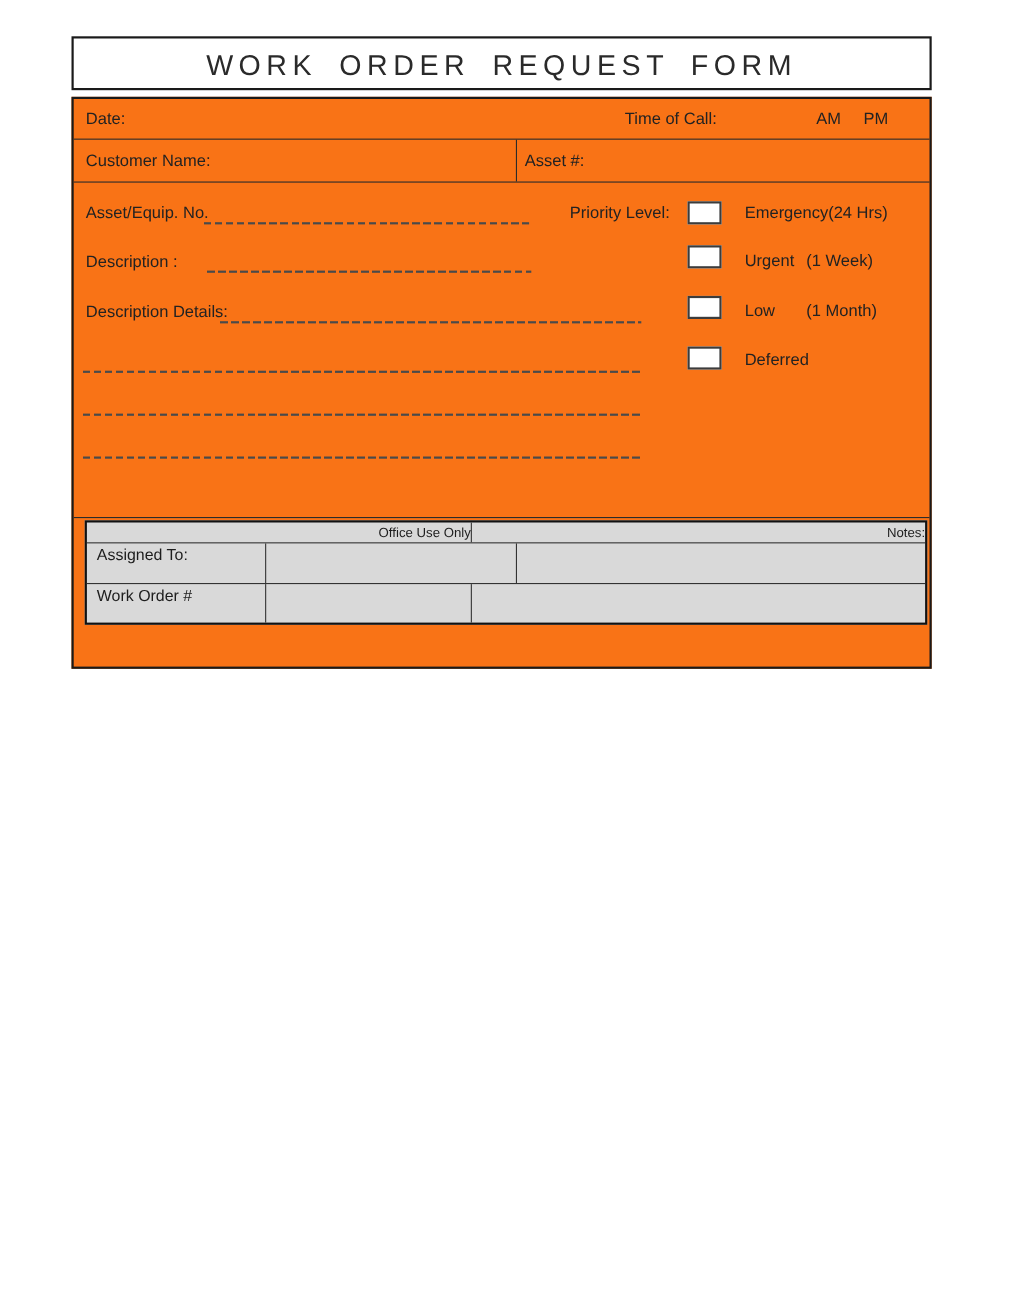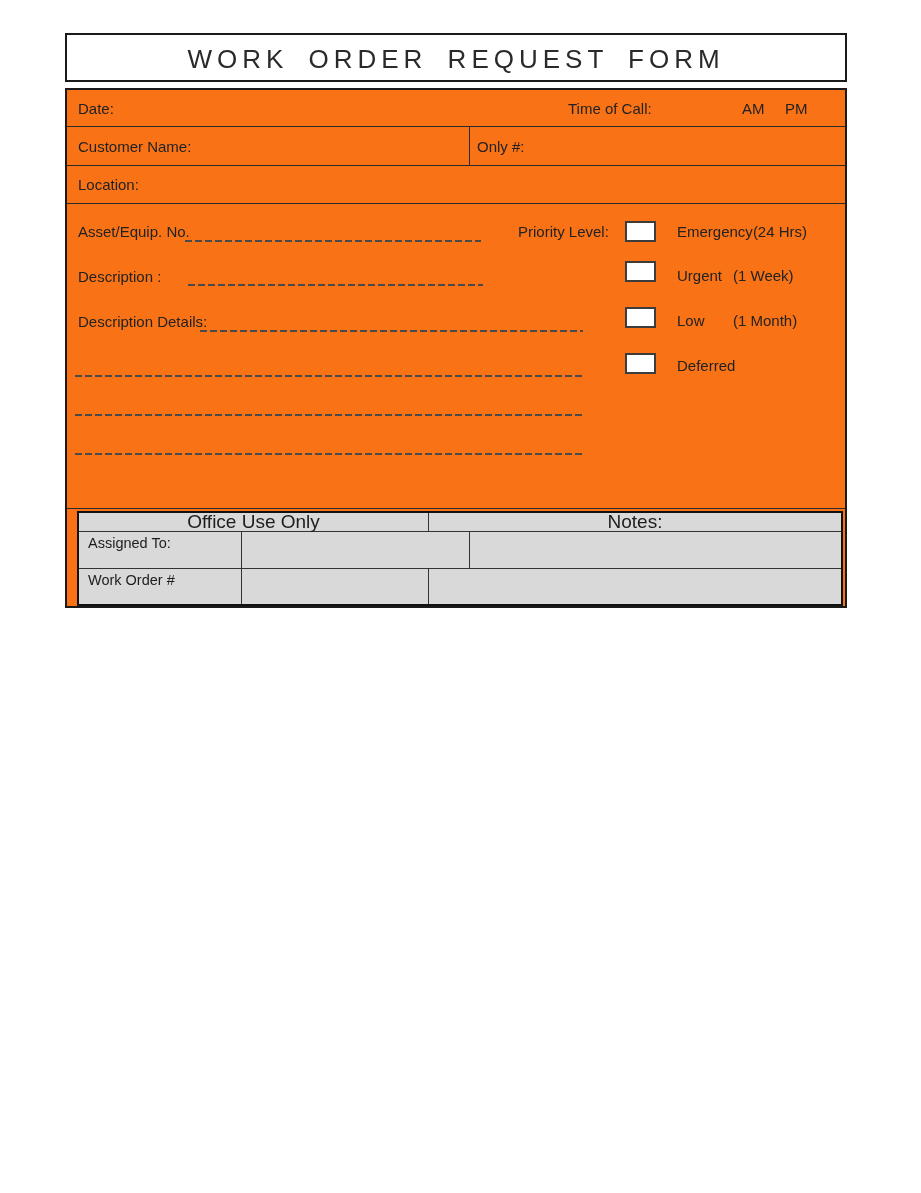--- a/index.html
+++ b/index.html
@@ -93,22 +93,22 @@
   .office-table {
     margin: 2px 2px 0 10px;
     height: 95px;
     border: 2px solid #111111;
     background: #d9d9d9;
     display: flex;
     flex-direction: column;
   }
   .ot-header { height: 19px; display: flex; border-bottom: 1px solid #333; }
   .ot-header-cell {
-    font-size: 19px;
-    text-align: center;
+    font-size: 12px;
+    text-align: right;
     line-height: 18px;
     color: #1d1d1d;
   }
   .ot-header-office { width: 350px; border-right: 1px solid #333; }
   .ot-header-notes { flex: 1; }
   .ot-row { display: flex; flex: 1; }
   .ot-row-a { border-bottom: 1px solid #333; gap: 41px; }
   .ot-cell { padding: 3px 0 0 9px; font-size: 14.5px; color: #1d1d1d; }
   .ot-cell-label { width: 163px; border-right: 1px solid #333; }
   .ot-cell-blank { width: 187px; border-right: 1px solid #333; }
@@ -132,29 +132,25 @@
       <span class="label abs" style="left:675px;">AM</span>
       <span class="label abs" style="left:718px;">PM</span>
     </div>
 
     <div class="row row-customer">
       <div class="cell-left">
         <span class="label pad-left">Customer Name:</span>
         <span class="fill-blank"></span>
       </div>
       <div class="cell-right">
-        <span class="label">Only #:</span>
+        <span class="label">Asset #:</span>
         <span class="fill-blank"></span>
       </div>
     </div>
 
-    <div class="row row-location">
-      <span class="label pad-left">Location:</span>
-      <span class="fill-blank"></span>
-    </div>
 
     <div class="details">
 
       <span class="label abs" style="left:11px; top:19px;">Asset/Equip. No.</span>
       <div class="dash-line" style="left:118px; top:36px; width:296px;"></div>
 
       <span class="label abs" style="left:451px; top:19px;">Priority Level:</span>
 
       <div class="checkbox" style="top:17px;"></div>
       <span class="opt-label" style="top:19px;">

